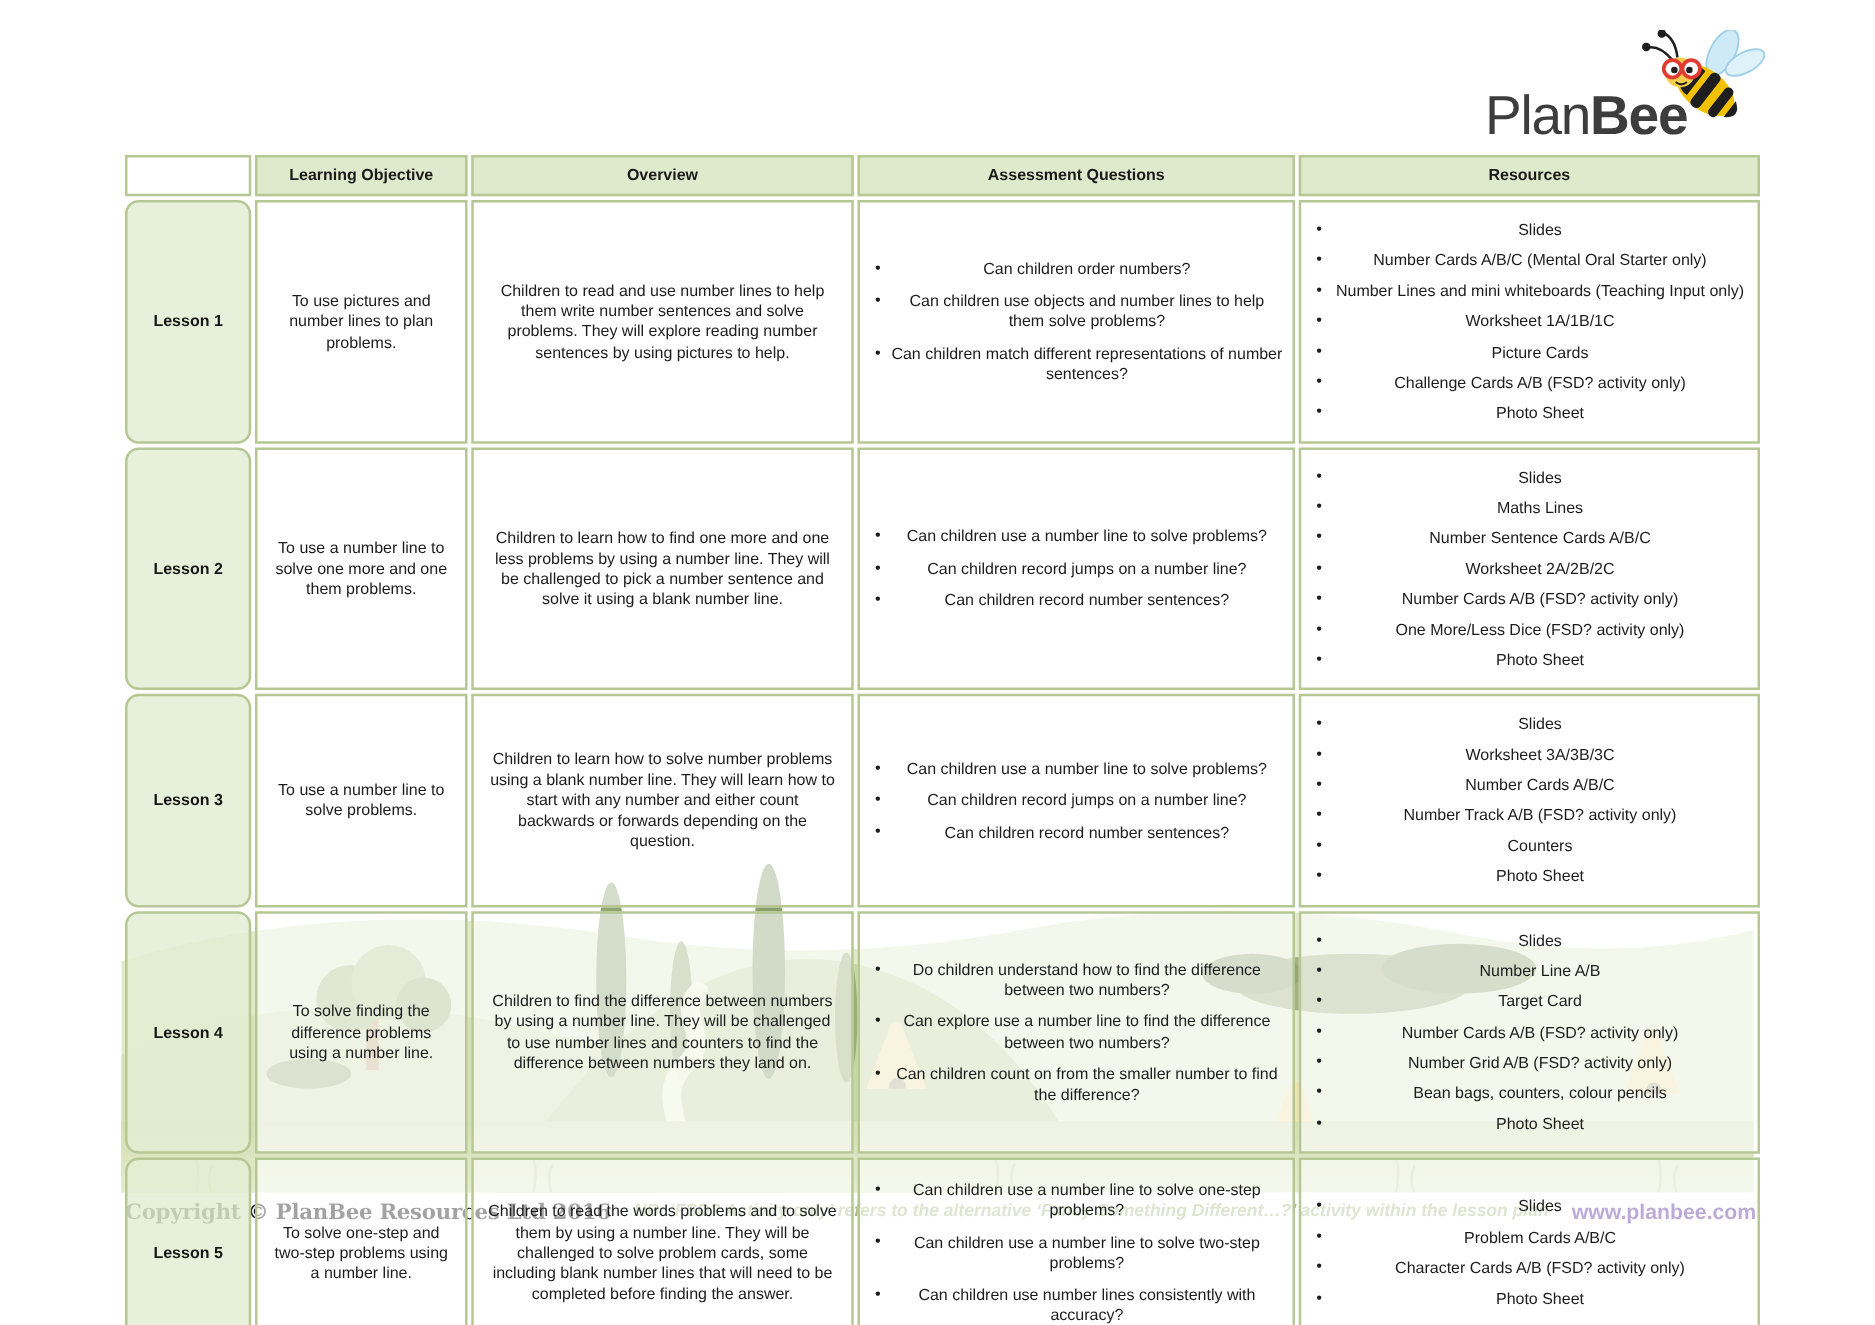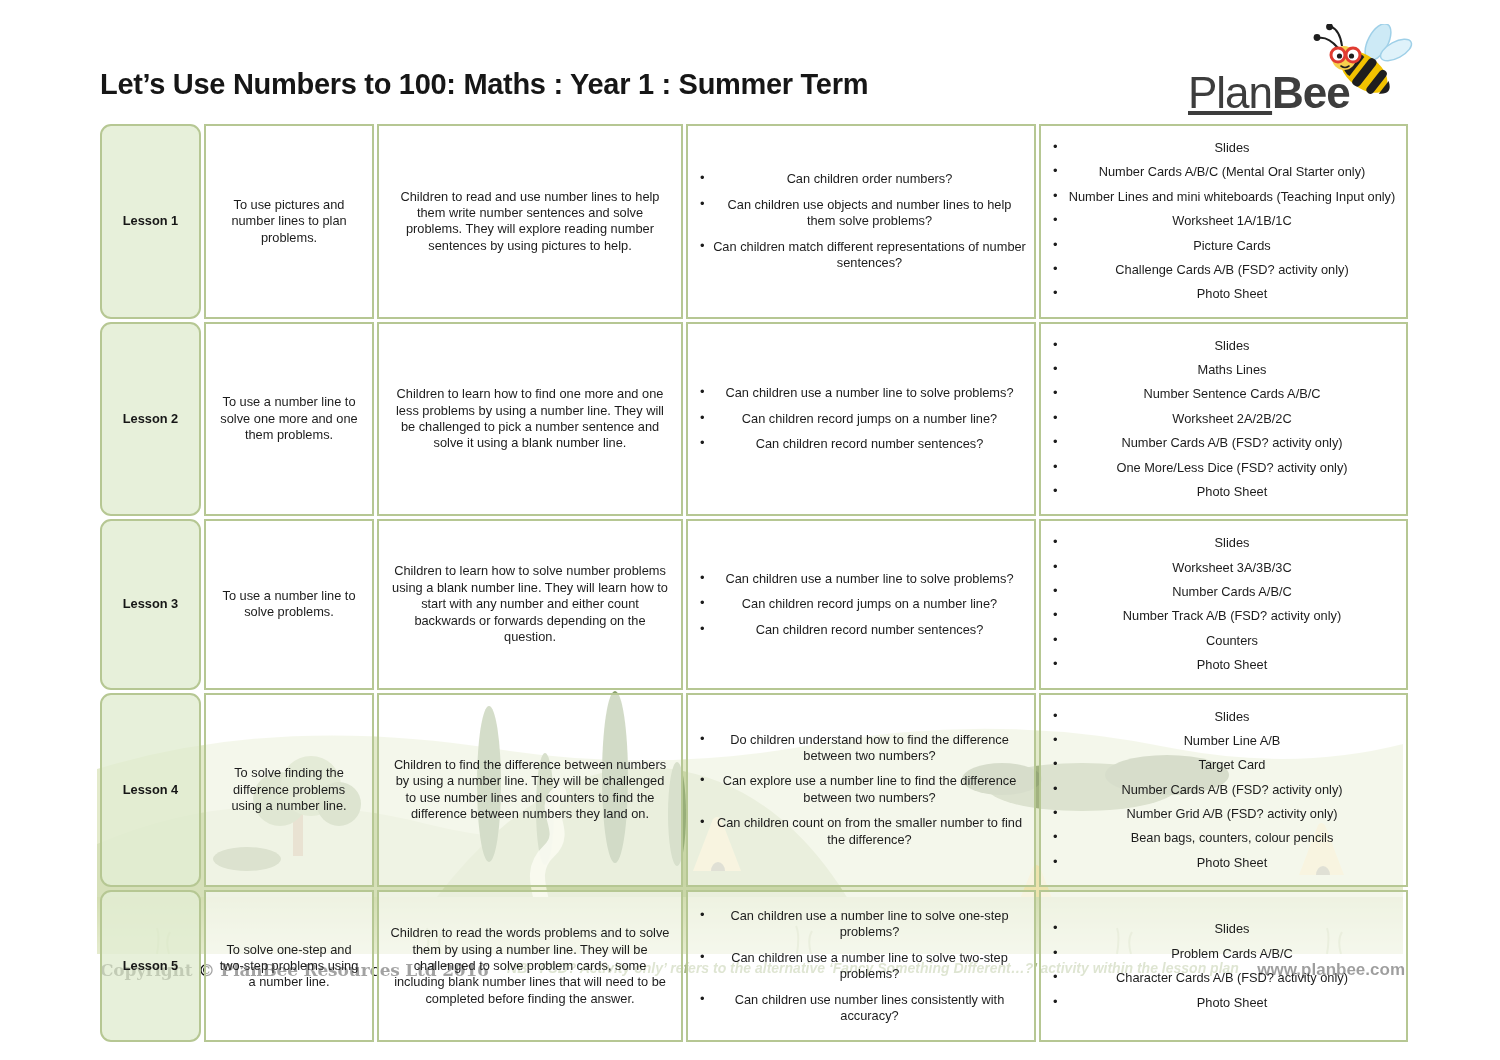--- a/index.html
+++ b/index.html
@@ -17,21 +17,21 @@
   .doc-title {
     position:absolute; left:100px; top:68px;
     font-size:29px; font-weight:700; letter-spacing:-0.3px;
     color:#161616;
   }
   .logo-wrap { position:absolute; right:92px; top:26px; width:220px; height:92px; }
   .logo-text {
     position:absolute; left:0; bottom:0;
     font-size:44px; color:#3d3d3d; letter-spacing:-1px;
   }
-  .logo-text .plan { font-weight:400;text-decoration:underline; }
+  .logo-text .plan { font-weight:400; }
   .logo-text .bee  { font-weight:700; }
   .bee-svg { position:absolute; right:-6px; top:-2px; }
 
   
   .table-zone { position:absolute; left:97px; top:121px; width:1306px; height:833px; }
   .landscape {
     position:absolute; left:0; bottom:0; width:1306px; height:345px;
     z-index:0; opacity:0.8; pointer-events:none;
   }
   table.plan {
@@ -75,29 +75,28 @@
     font-family:"DejaVu Serif", serif;
     font-size:17px; font-weight:700; color:#0d0d0d; letter-spacing:-0.2px;
     white-space:nowrap;
   }
   .fsd-note {
     flex:1; text-align:center;
     font-size:14px; font-weight:700; font-style:italic;
     color:#a9ba88; padding:0 18px;
   }
   .website {
-    font-size:17px; font-weight:700; color:#000000; white-space:nowrap;
+    font-size:17px; font-weight:700; color:#4c1d95; white-space:nowrap;
   }
 </style>
 </head>
 <body>
 
 <div class="page">
 
-  <div class="doc-title">Let’s Use Numbers to 100: Maths : Year 1 : Summer Term</div>
 
   <div class="logo-wrap">
     <div class="logo-text">
       <span class="plan">Plan</span><span class="bee">Bee</span>
     </div>
     <svg class="bee-svg" width="128" height="74" viewBox="0 0 128 74">
 
       <ellipse cx="92" cy="18" rx="10" ry="20" fill="#cdeaf6" stroke="#9fd0e8" stroke-width="1.5" transform="rotate(28 92 18)"></ellipse>
       <ellipse cx="110" cy="26" rx="8" ry="17" fill="#dff2fa" stroke="#9fd0e8" stroke-width="1.5" transform="rotate(62 110 26)"></ellipse>
 
@@ -185,20 +184,27 @@
 
     <table class="plan">
       <colgroup>
         <col style="width:101px">
           <col style="width:170px">
           <col style="width:306px">
         <col style="width:350px">
           <col style="width:369px">
       </colgroup>
       <tbody id="table-body">
+          <tr>
+            <td class="corner"></td>
+            <td class="head">Learning Objective</td>
+            <td class="head">Overview</td>
+            <td class="head">Assessment Questions</td>
+            <td class="head">Resources</td>
+          </tr>
           <tr style="height: 155px;">
             <td class="lesson">Lesson 1</td>
             <td class="body-cell center-text">To use pictures and number lines to plan problems.</td>
             <td class="body-cell center-text">Children to read and use number lines to help them write number sentences and solve problems. They will explore reading number sentences by using pictures to help.</td>
             <td class="body-cell">
               <ul class="bullets">
                 <li>Can children order numbers?</li>
                 <li>Can children use objects and number lines to help them solve problems?</li>
                 <li>Can children match different representations of number sentences?</li>
               </ul>

